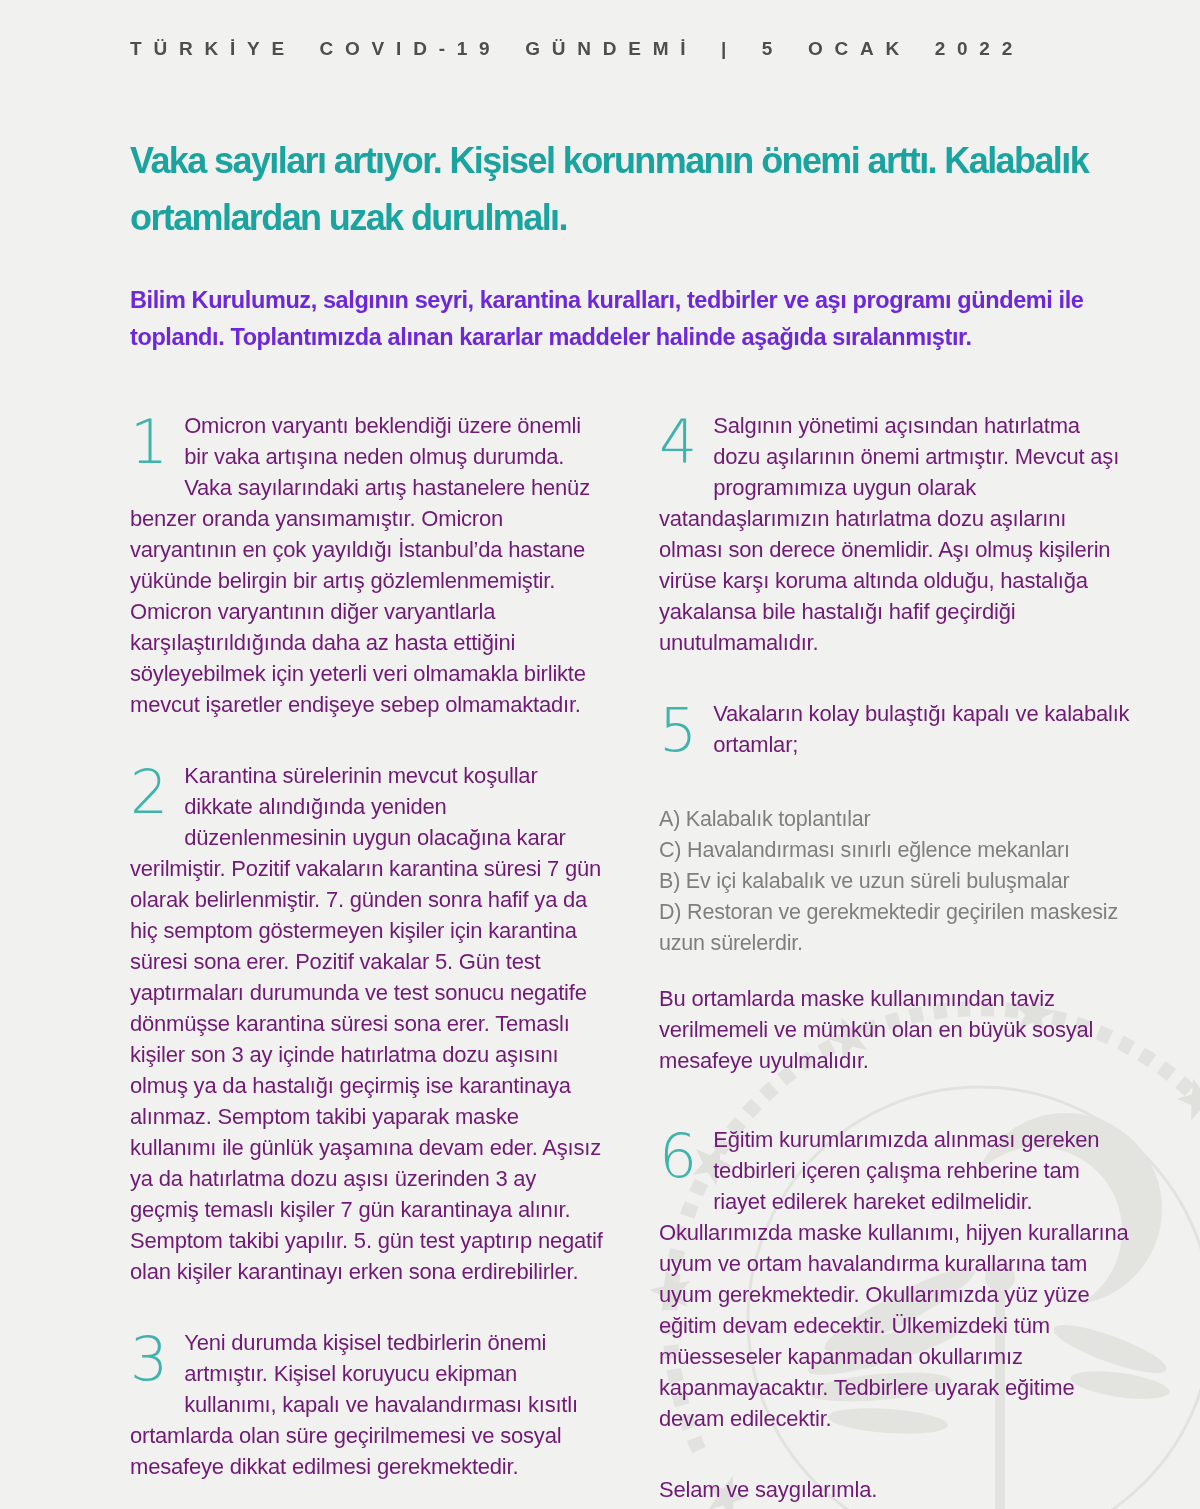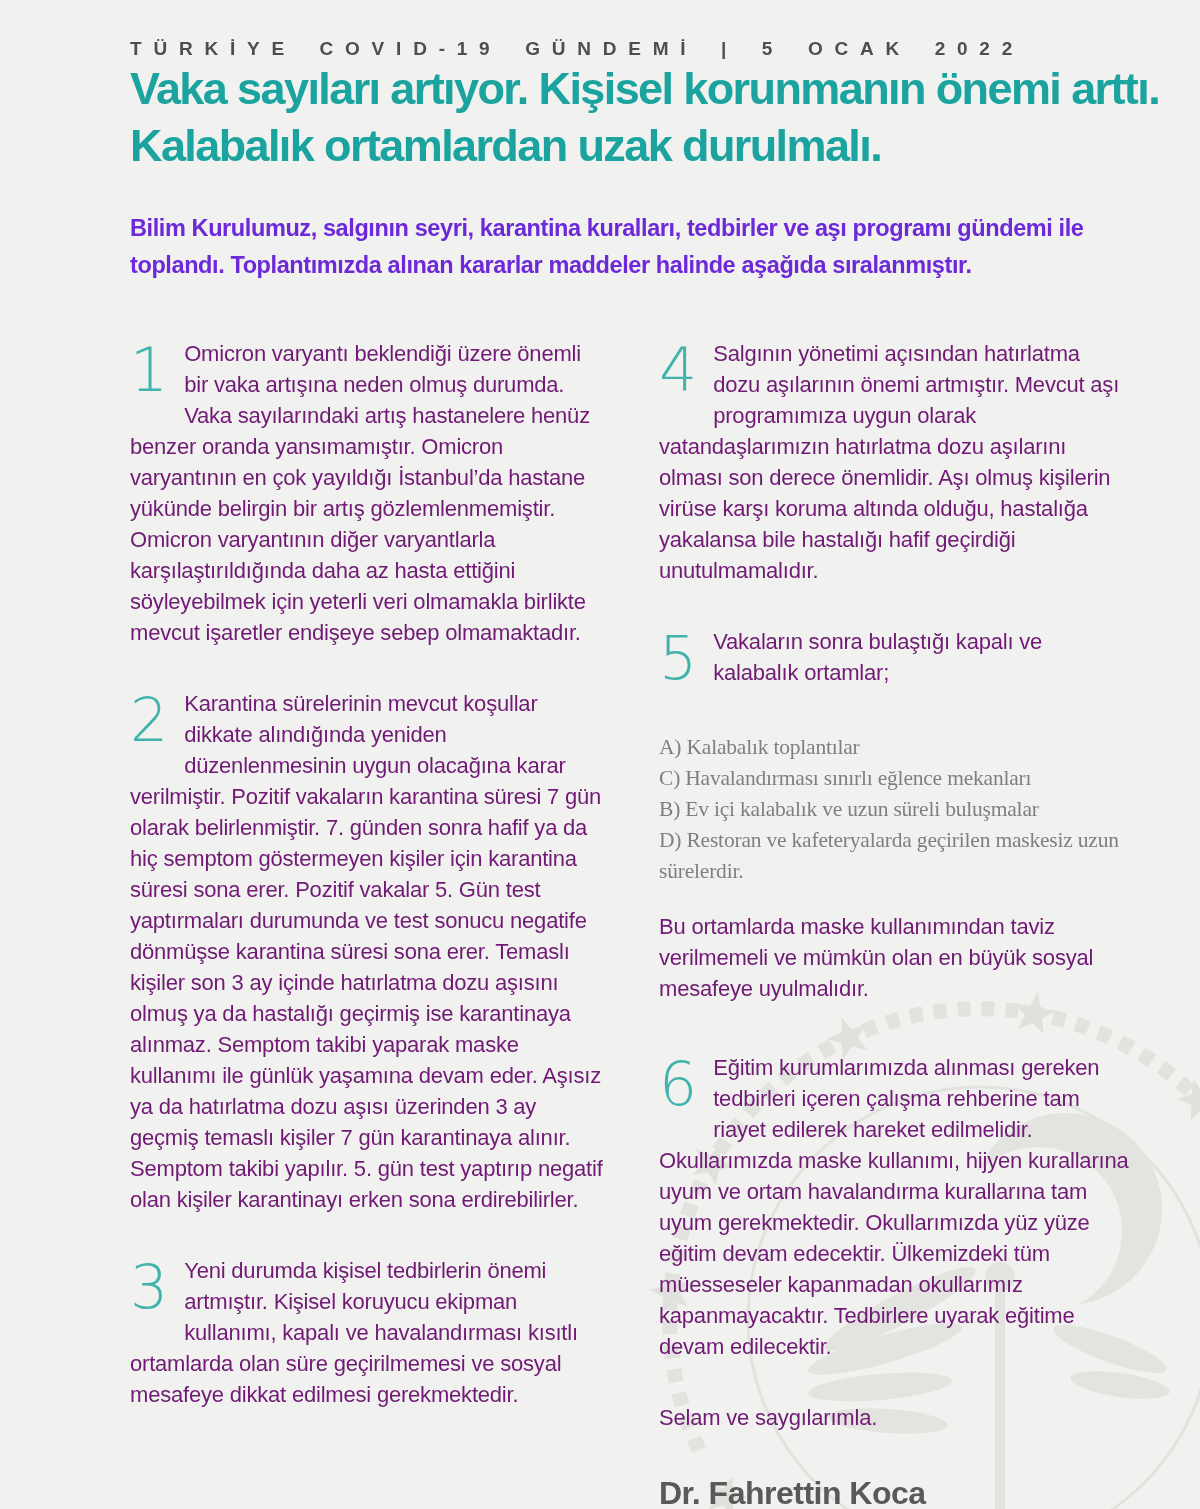--- a/index.html
+++ b/index.html
@@ -19,22 +19,23 @@
   .masthead {
     font-size: 19px;
     font-weight: bold;
     color: #4e4e4e;
     letter-spacing: 0.62em;
     word-spacing: 0.35em;
     white-space: nowrap;
   }
 
   .headline {
+    margin-top: 72px;
     width: 1040px;
-    font-size: 45px;
+    font-size: 36px;
     line-height: 57px;
     font-weight: bold;
     letter-spacing: -1.6px;
     color: #1ba39f;
   }
 
   .intro {
     margin-top: 36px;
     width: 1010px;
     font-size: 23.5px;
@@ -62,21 +63,21 @@
     color: #3fb3ac;
   }
   .item-text, .body-text {
     font-size: 22px;
     line-height: 31px;
     letter-spacing: -0.2px;
     color: #701a75;
   }
   .item::after { content: ""; display: block; clear: both; }
 
-  .options { margin-top: 24px; list-style: none; font-family: Liberation Serif, serif; }
+  .options { margin-top: 24px; list-style: none; }
   .options li {
     font-size: 21.5px;
     line-height: 31px;
     letter-spacing: -0.2px;
     color: #7f7f7f;
   }
   .note { margin-top: 24px; }
   .item-6 { margin-top: 48px; }
   .closing { margin-top: 18px; }
 
@@ -163,27 +164,27 @@
         </div>
       </div>
 
       <div class="col">
         <div class="item">
           <span class="item-number">4</span>
           <span class="item-text">Salgının yönetimi açısından hatırlatma dozu aşılarının önemi artmıştır. Mevcut aşı programımıza uygun olarak vatandaşlarımızın hatırlatma dozu aşılarını olması son derece önemlidir. Aşı olmuş kişilerin virüse karşı koruma altında olduğu, hastalığa yakalansa bile hastalığı hafif geçirdiği unutulmamalıdır.</span>
         </div>
         <div class="item">
           <span class="item-number">5</span>
-          <span class="item-text">Vakaların sonra bulaştığı kapalı ve kalabalık ortamlar;</span>
+          <span class="item-text">Vakaların kolay bulaştığı kapalı ve kalabalık ortamlar;</span>
         </div>
         <ul class="options">
           <li>A) Kalabalık toplantılar</li>
           <li>C) Havalandırması sınırlı eğlence mekanları</li>
           <li>B) Ev içi kalabalık ve uzun süreli buluşmalar</li>
-          <li>D) Restoran ve kafeteryalarda geçirilen maskesiz uzun sürelerdir.</li>
+          <li>D) Restoran ve gerekmektedir geçirilen maskesiz uzun sürelerdir.</li>
         </ul>
         <p class="body-text note">Bu ortamlarda maske kullanımından taviz verilmemeli ve mümkün olan en büyük sosyal mesafeye uyulmalıdır.</p>
         <div class="item item-6">
           <span class="item-number">6</span>
           <span class="item-text">Eğitim kurumlarımızda alınması gereken tedbirleri içeren çalışma rehberine tam riayet edilerek hareket edilmelidir. Okullarımızda maske kullanımı, hijyen kurallarına uyum ve ortam havalandırma kurallarına tam uyum gerekmektedir. Okullarımızda yüz yüze eğitim devam edecektir. Ülkemizdeki tüm müesseseler kapanmadan okullarımız kapanmayacaktır. Tedbirlere uyarak eğitime devam edilecektir.</span>
         </div>
         <p class="body-text closing">Selam ve saygılarımla.</p>
         <div class="signature">
           <div class="signature-name">Dr. Fahrettin Koca</div>
 

